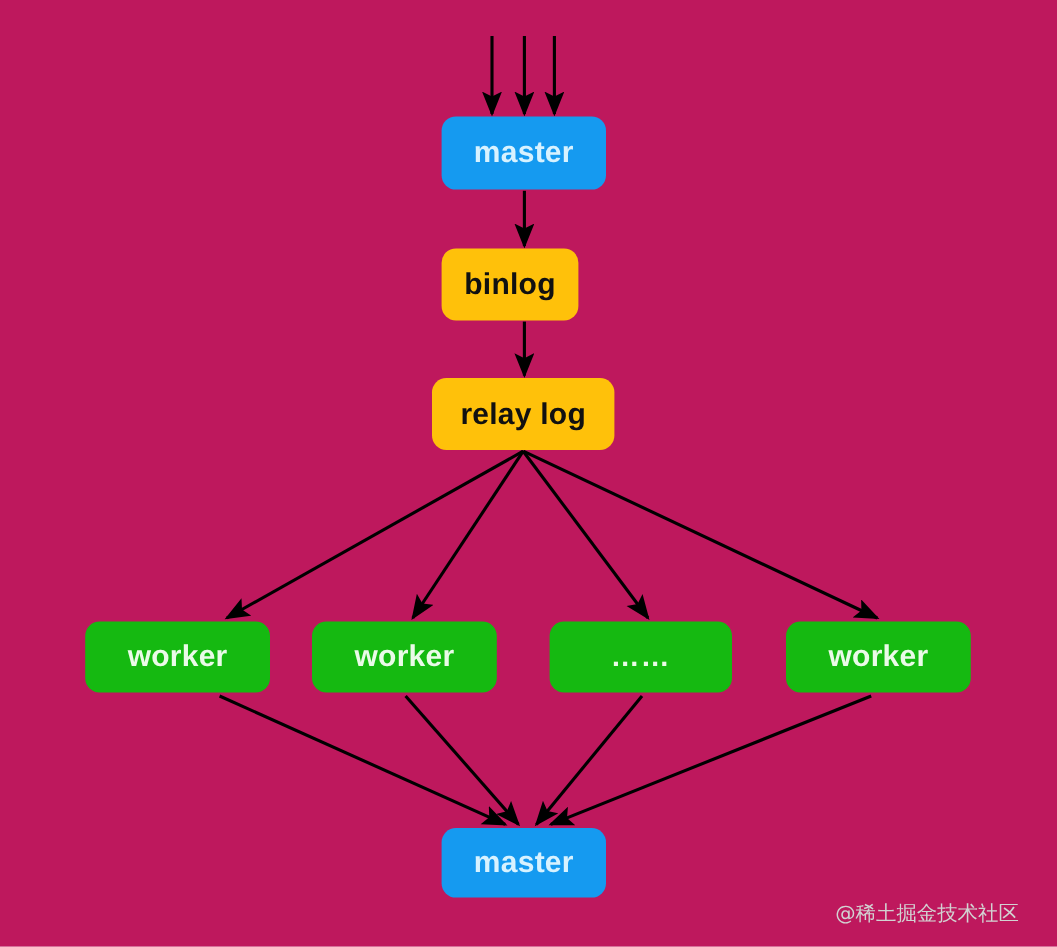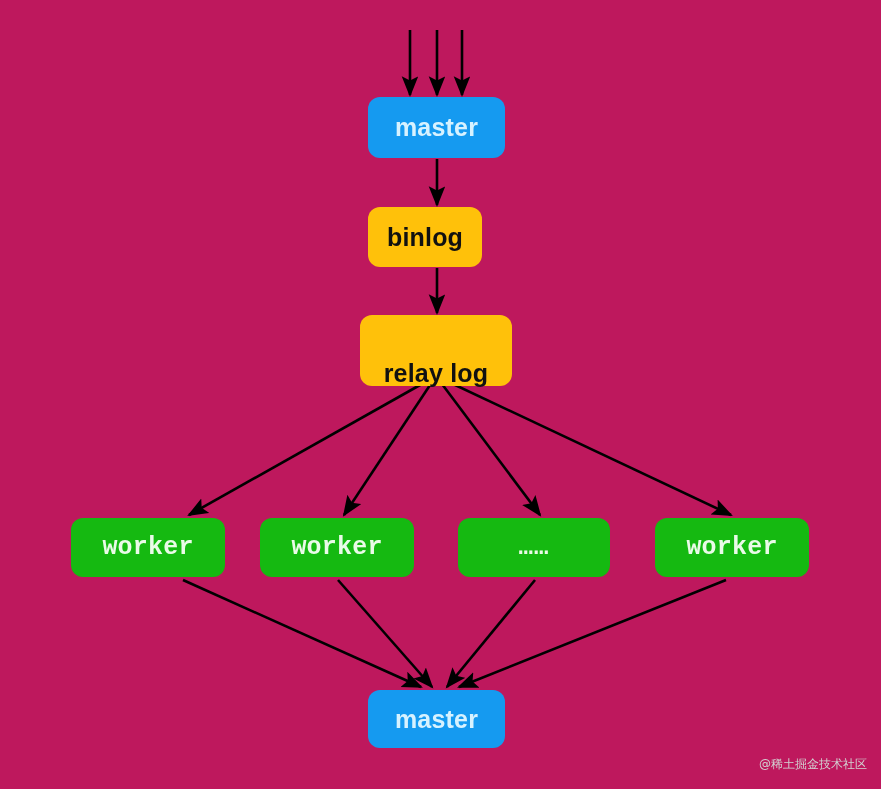--- a/index.html
+++ b/index.html
@@ -42,31 +42,30 @@
     background: #159af0;
     color: #d7f2ff;
   }
   .node-binlog, .node-relaylog {
     background: #ffc10a;
     color: #111111;
   }
   .node-worker {
     background: #15b911;
     color: #eafbe8;
-    font-family: Liberation Mono, monospace;
   }
   .node-ellipsis {
     font-size: 24px;
     letter-spacing: 1px;
   }
   .watermark {
     position: absolute;
-    right: 14px;
+    right: 32px;
     bottom: 16px;
-    font-size: 12px;
+    font-size: 17px;
     color: #d2d2d2;
     font-family: "DejaVu Sans", sans-serif;
     user-select: none;
     white-space: nowrap;
   }
 </style>
 </head>
 <body>
 
 <div id="canvas">
@@ -95,21 +94,21 @@
   </svg>
 
   <div class="node node-master" style="left: 368px; top: 97px; width: 137px; height: 61px;">
     <span>master</span>
   </div>
 
   <div class="node node-binlog" style="left: 368px; top: 207px; width: 114px; height: 60px;">
     <span>binlog</span>
   </div>
 
-  <div class="node node-relaylog" style="left: 360px; top: 315px; width: 152px; height: 71px; align-items: flex-end;">
+  <div class="node node-relaylog" style="left: 360px; top: 315px; width: 152px; height: 60px;">
     <span>relay log</span>
   </div>
 
   <div class="node node-worker" style="left: 71px; top: 518px; width: 154px; height: 59px;">
     <span>worker</span>
   </div>
 
   <div class="node node-worker" style="left: 260px; top: 518px; width: 154px; height: 59px;">
     <span>worker</span>
   </div>

